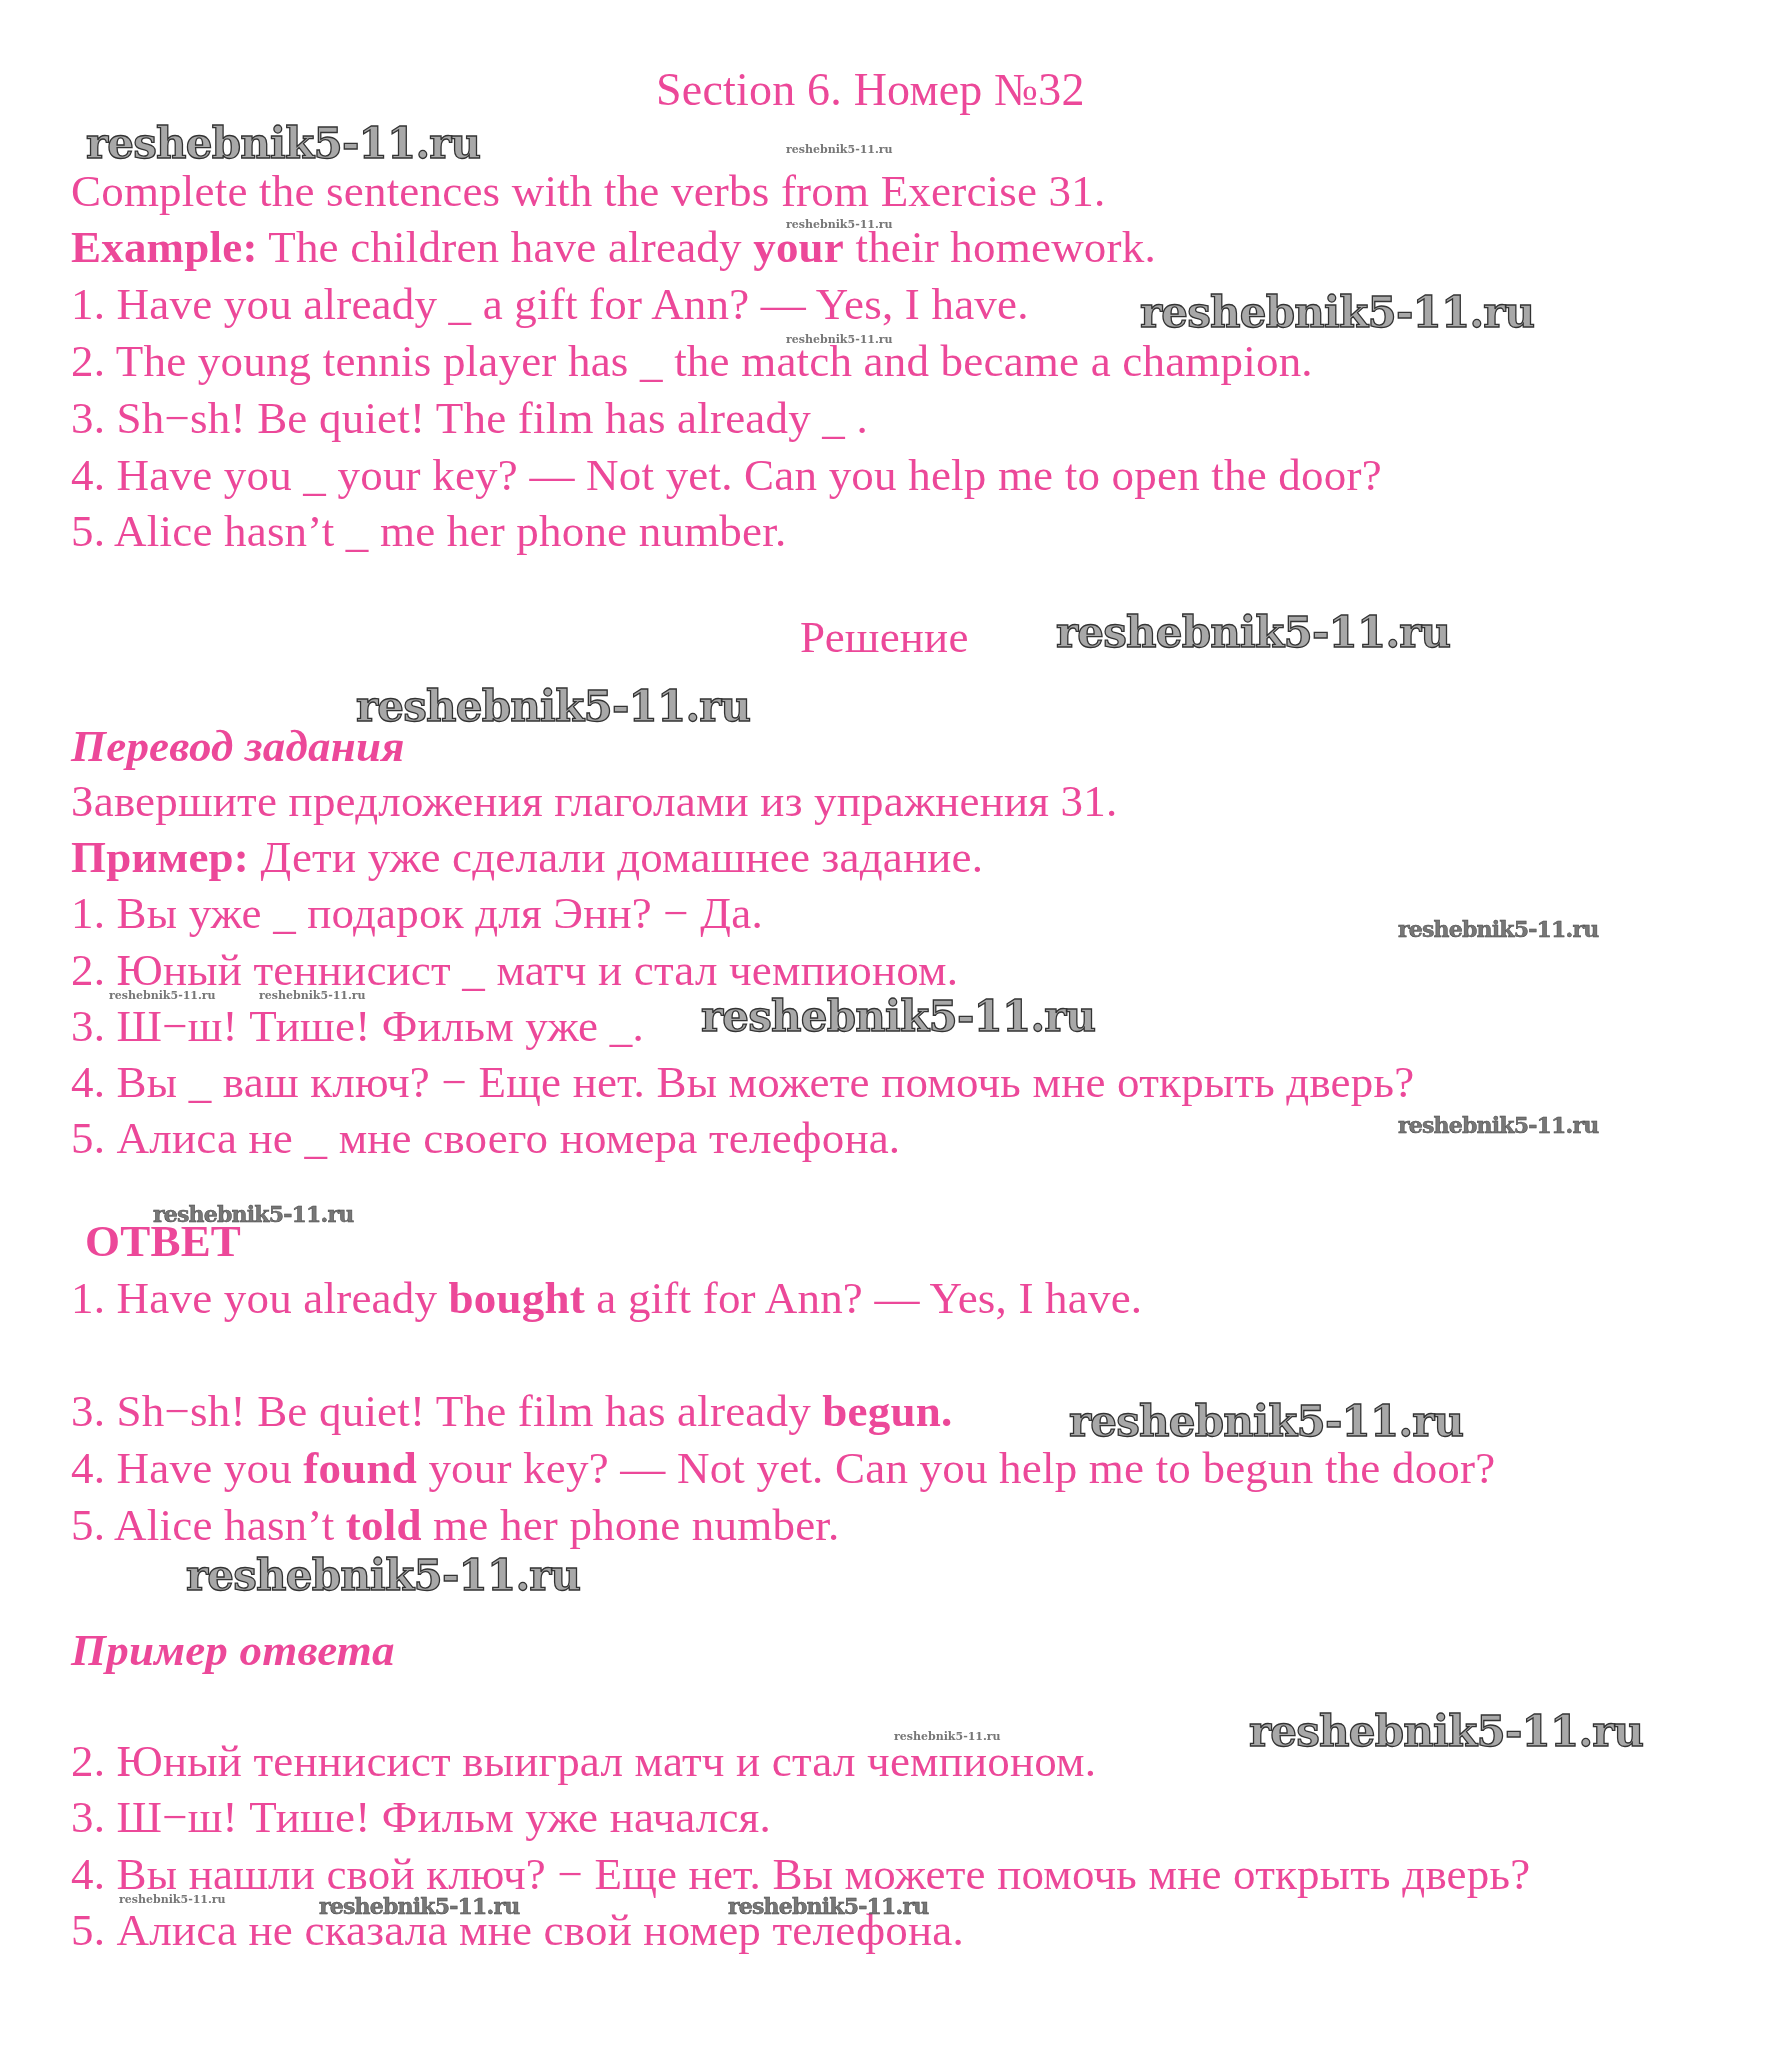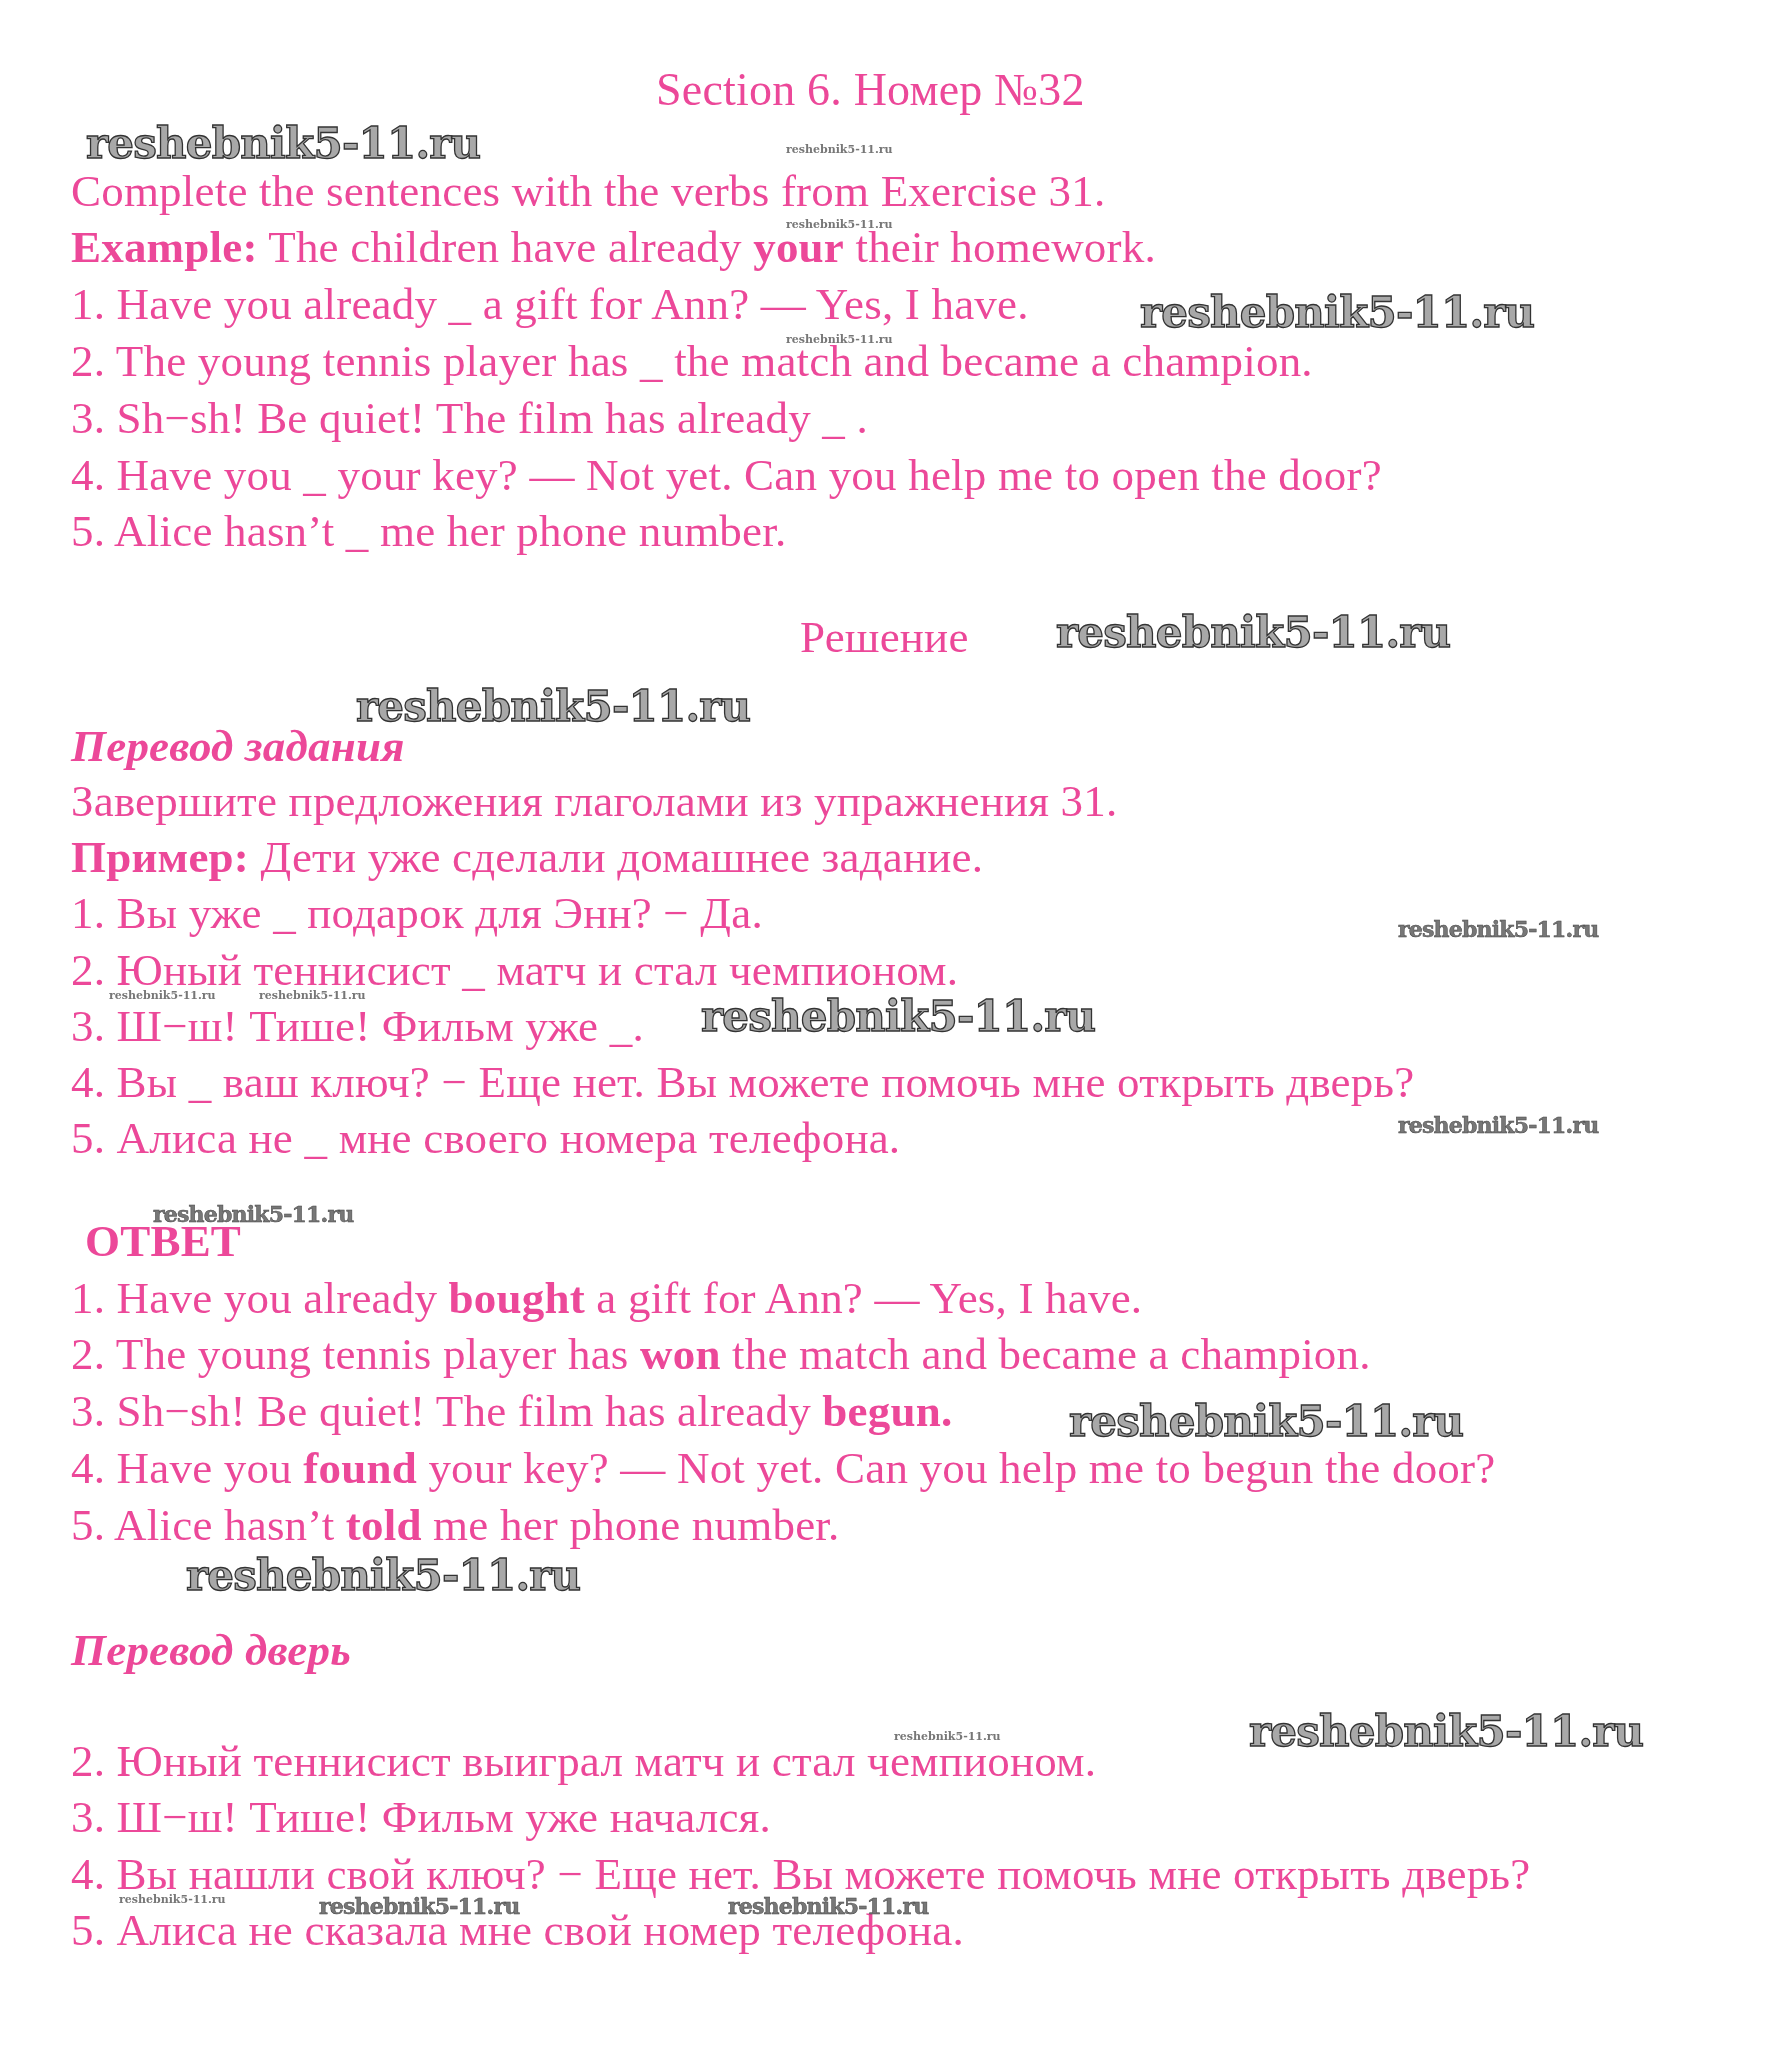--- a/index.html
+++ b/index.html
@@ -47,26 +47,25 @@
   <div class="ln" style="top:779px">Завершите предложения глаголами из упражнения 31.</div>
   <div class="ln" style="top:835px"><span style="font-weight: bold;">Пример:</span><span> Дети уже сделали домашнее задание.</span></div>
   <div class="ln" style="top:891px">1. Вы уже _ подарок для Энн? − Да.</div>
   <div class="ln" style="top:948px">2. Юный теннисист _ матч и стал чемпионом.</div>
   <div class="ln" style="top:1004px">3. Ш−ш! Тише! Фильм уже _.</div>
   <div class="ln" style="top:1060px">4. Вы _ ваш ключ? − Еще нет. Вы можете помочь мне открыть дверь?</div>
   <div class="ln" style="top:1116px">5. Алиса не _ мне своего номера телефона.</div>
 
   <div class="ln b" style="top:1219px">ОТВЕТ</div>
   <div class="ln" style="top:1276px"><span>1. Have you already </span><span style="font-weight: bold;">bought</span><span> a gift for Ann? — Yes, I have.</span></div>
-  <div class="ln" style="top:1332px"><span>2. The young tennis player has </span><span style="font-weight: bold;">won</span><span> the match and became a champion.</span></div>
   <div class="ln" style="top:1389px"><span>3. Sh−sh! Be quiet! The film has already </span><span style="font-weight: bold;">begun.</span></div>
   <div class="ln" style="top:1446px"><span>4. Have you </span><span style="font-weight: bold;">found</span><span> your key? — Not yet. Can you help me to begun the door?</span></div>
   <div class="ln" style="top:1503px"><span>5. Alice hasn’t </span><span style="font-weight: bold;">told</span><span> me her phone number.</span></div>
 
-  <div class="ln ital" style="top:1628px">Перевод дверь</div>
+  <div class="ln ital" style="top:1628px">Пример ответа</div>
   <div class="ln" style="top:1739px">2. Юный теннисист выиграл матч и стал чемпионом.</div>
   <div class="ln" style="top:1795px">3. Ш−ш! Тише! Фильм уже начался.</div>
   <div class="ln" style="top:1852px">4. Вы нашли свой ключ? − Еще нет. Вы можете помочь мне открыть дверь?</div>
   <div class="ln" style="top:1908px">5. Алиса не сказала мне свой номер телефона.</div>
 
   <div class="wm l" style="left:86px;top:123px">reshebnik5-11.ru</div>
   <div class="wm l" style="left:1140px;top:292px">reshebnik5-11.ru</div>
   <div class="wm l" style="left:1056px;top:612px">reshebnik5-11.ru</div>
   <div class="wm l" style="left:356px;top:686px">reshebnik5-11.ru</div>
   <div class="wm l" style="left:701px;top:996px">reshebnik5-11.ru</div>

